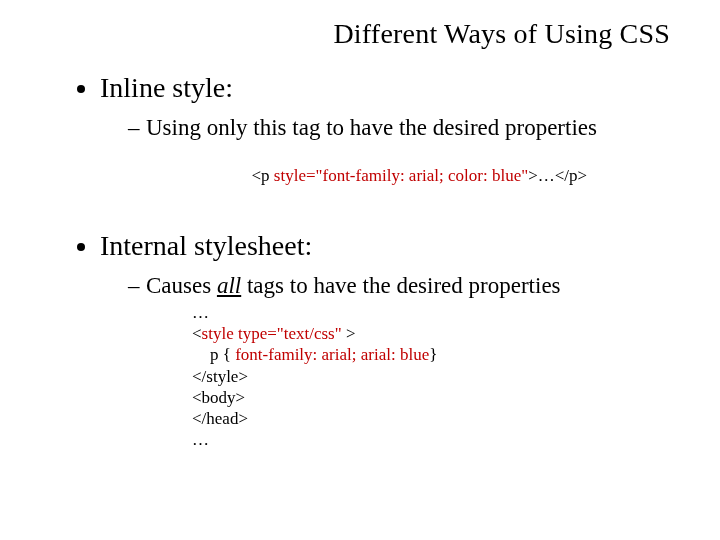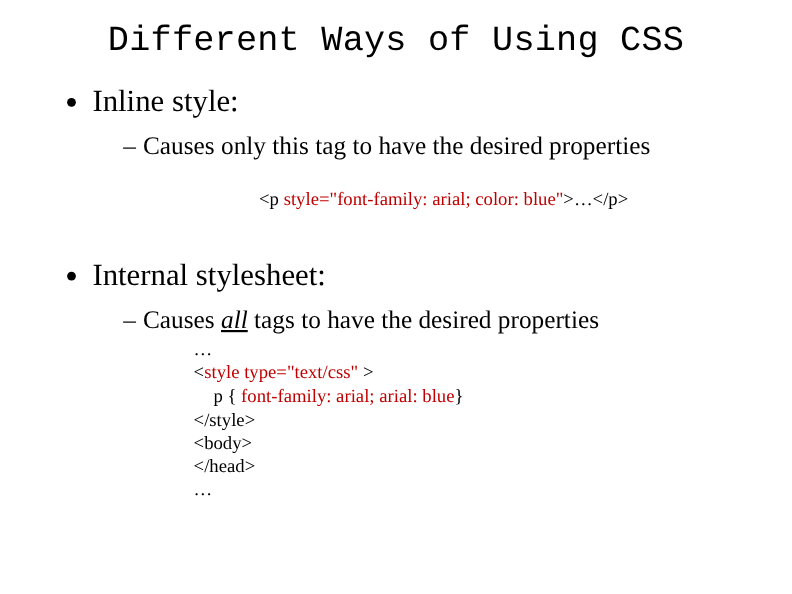--- a/index.html
+++ b/index.html
@@ -9,30 +9,29 @@
     height: 540px;
     background: #fff;
     font-family: "Times New Roman", Times, serif;
     color: #000;
   }
   .slide {
     padding: 18px 50px 20px 50px;
     box-sizing: border-box;
   }
   h1.title {
-    font-size: 32px;
+    font-size: 28px;
     font-weight: 400;
-    text-align: center;
+    text-align: right;
     margin: 0 0 22px 0;
     letter-spacing: 0.2px;
-    font-family: Liberation Mono, monospace;
   }
   ul.level1 {
     list-style: disc;
-    margin: 0;
+    margin: 16px;
     padding-left: 34px;
   }
   ul.level1 > li {
     font-size: 28px;
     margin-bottom: 6px;
   }
   ul.level2 {
     list-style: none;
     margin: 10px 0 0 0;
     padding-left: 28px;
@@ -71,21 +70,21 @@
 <div class="slide">
 
   <h1 class="title">Different Ways of Using CSS</h1>
 
   <ul class="level1">
 
     <li>
       <span>Inline style:</span>
       <ul class="level2">
         <li>
-          <span>Causes only this tag to have the desired properties</span>
+          <span>Using only this tag to have the desired properties</span>
           <div class="code-sub">
             <span class="line">
               <span>&lt;p </span><span class="red">style="font-family: arial; color: blue"</span><span>&gt;…&lt;/p&gt;</span>
             </span>
           </div>
         </li>
       </ul>
     </li>
 
     <div class="spacer"></div>

